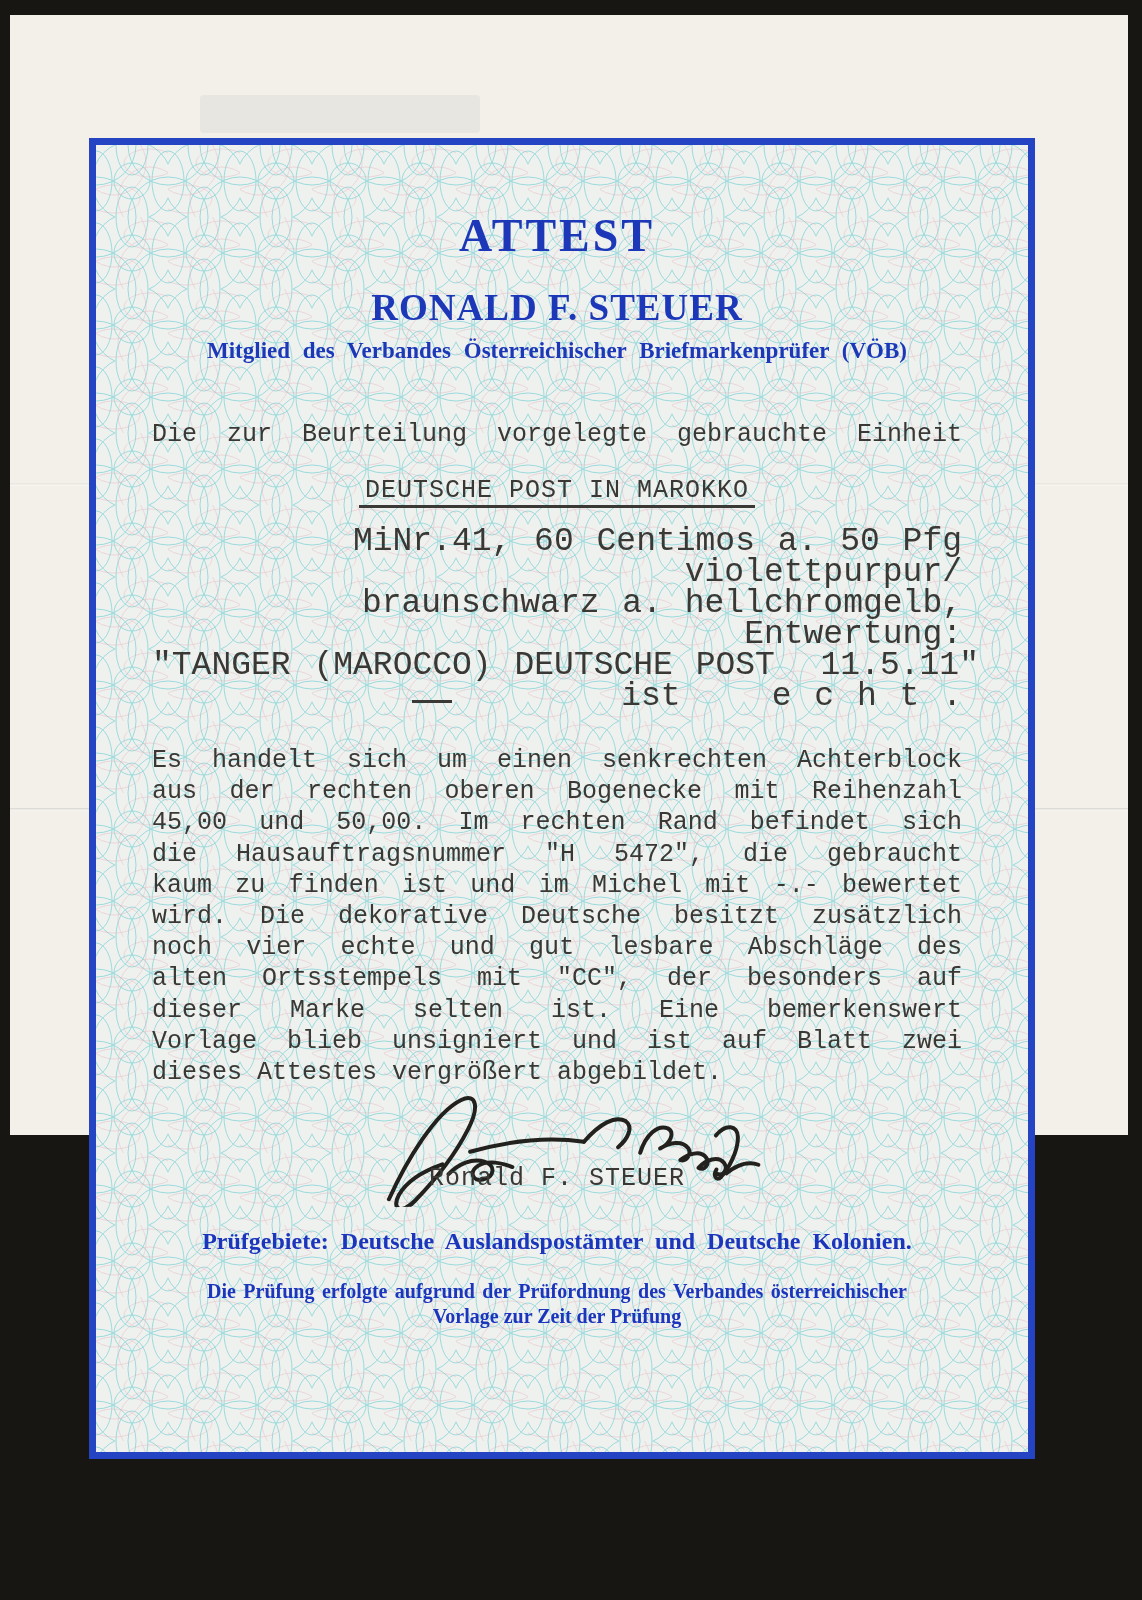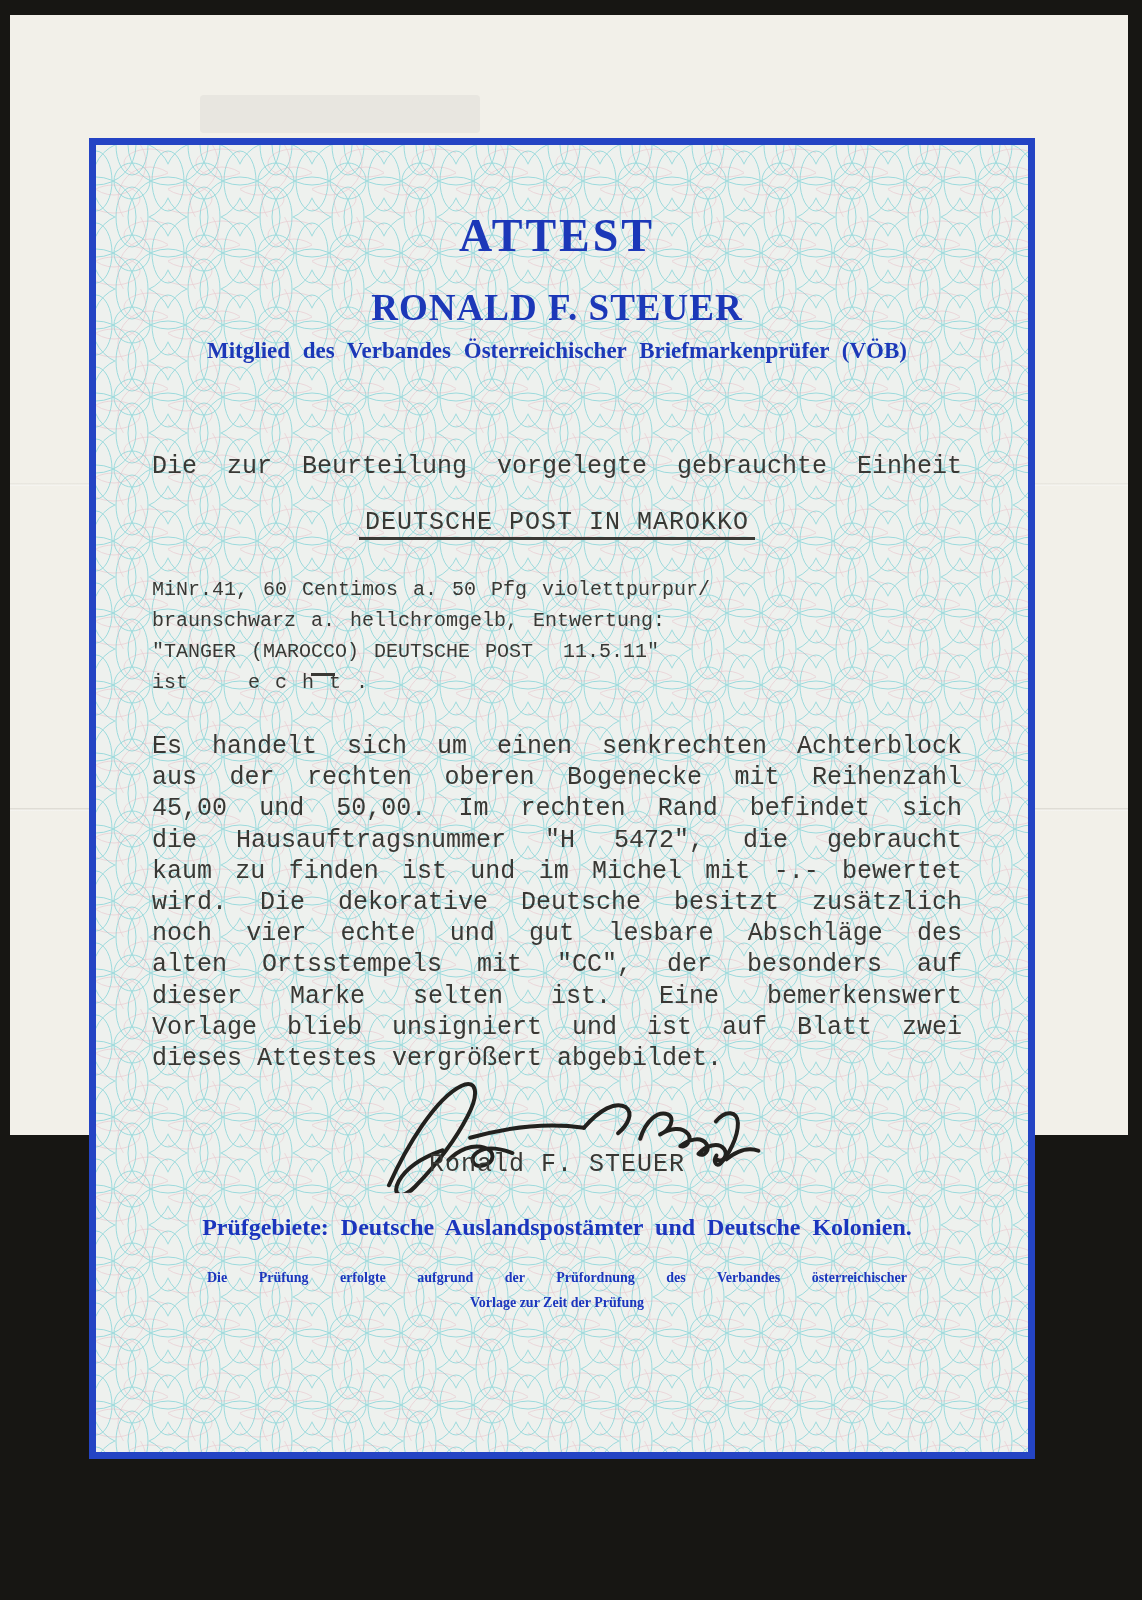--- a/index.html
+++ b/index.html
@@ -76,41 +76,41 @@
     margin-top: 46px;
     margin-left: 470px;
     display: flex;
     align-items: baseline;
     gap: 30px;
   }
   .datum-label { font-size: 24px; font-weight: bold; }
   .mono { font-family: "Liberation Mono", "DejaVu Sans Mono", monospace; color: #393834; }
   .datum-value { font-size: 26px; letter-spacing: 2px; }
   .intro {
-    margin-top: 88px;
+    margin-top: 56px;
     font-size: 25px;
     text-align: justify;
     text-align-last: justify;
   }
   .subject-wrap { margin-top: 27px; text-align: center; }
   .subject {
     display: inline-block;
     font-size: 25px;
     border-bottom: 3px solid #3a3935;
     padding: 0 6px 0 6px;
     letter-spacing: 1px;
   }
   .description {
-    margin-top: 34px;
-    text-align: left;
-    font-size: 20px;
+    margin-top: 18px;
+    text-align: right;
+    font-size: 33px;
     line-height: 31px;
     word-spacing: 3px;
   }
-  .u-cc { border-bottom: 3px solid #3a3935; padding-bottom: 10px; }
+  .u-cc { border-bottom: 3px solid #3a3935; padding-bottom: 16px; }
   .pre-space { white-space: pre; }
   .body-par {
     margin-top: 33px;
     font-size: 25px;
     line-height: 31.2px;
   }
   .jline { text-align: justify; text-align-last: justify; }
   .lline { text-align: left; }
   .signature-block {
     margin-top: 2px;
@@ -135,21 +135,21 @@
     margin-top: 26px;
     text-align: center;
     font-size: 24px;
     font-weight: bold;
     word-spacing: 6px;
     color: #1b35bd;
   }
   .footer {
     margin: 24px auto 0 auto;
     width: 700px;
-    font-size: 14px;
+    font-size: 20px;
     font-weight: bold;
     line-height: 25px;
     color: #1b35bd;
   }
   .footer .jline { text-align: justify; text-align-last: justify; }
   .footer .cline { text-align: center; }
 </style>
 </head>
 <body>
 

